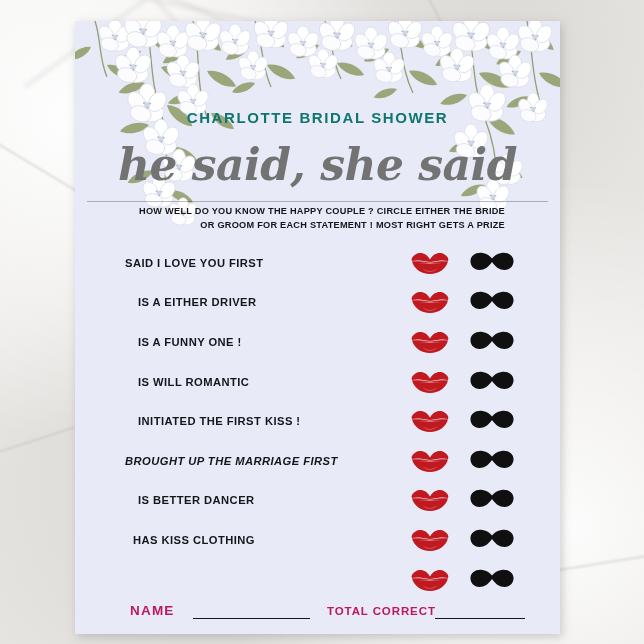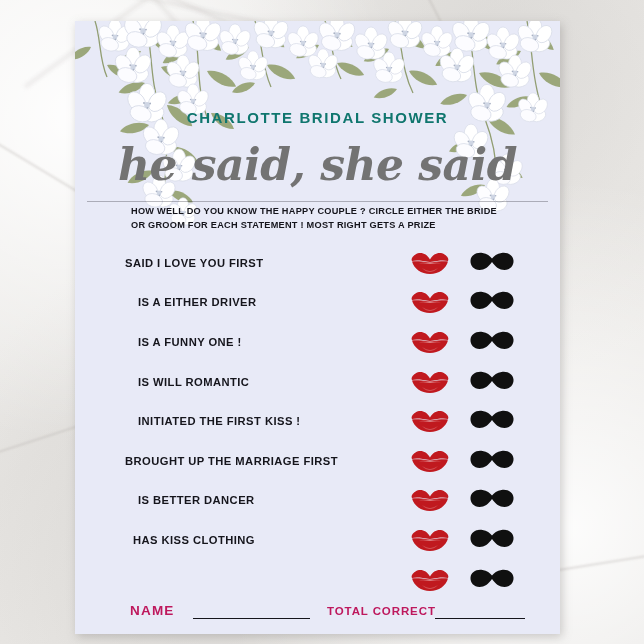--- a/index.html
+++ b/index.html
@@ -75,21 +75,21 @@
     font-family: "DejaVu Serif", serif;
     font-style: italic;
     font-weight: bold;
     letter-spacing: -0.5px;
   }
   #instructions {
     position: absolute;
     top: 183px;
     left: 56px;
     width: 374px;
-    text-align: left;
+    text-align: right;
     font-size: 9.2px;
     line-height: 1.55;
     letter-spacing: 0.25px;
     color: #15151c;
     font-weight: bold;
   }
   #divider {
     position: absolute;
     top: 180px;
     left: 12px;
@@ -382,21 +382,21 @@
             <path d="M2,20 C10,19 22,20 38,22 C54,20 66,19 74,20 C70,34 56,45 38,45 C20,45 6,34 2,20 Z" fill="#c0191f"></path>
             <path d="M12,24 C20,23 30,24 38,25 C46,24 56,23 64,24 C58,23 48,22 38,23 C28,22 18,23 12,24 Z" fill="#ffffff" opacity="0.45"></path>
             <path d="M22,33 C28,37 34,39 38,39 C42,39 48,37 54,33 C48,39 42,41 38,41 C34,41 28,39 22,33 Z" fill="#ffffff" opacity="0.25"></path>
           </svg></span>
         <span class="stache"><svg viewBox="0 0 88 44" width="44" height="24" xmlns="http://www.w3.org/2000/svg">
             <path d="M44,13 C40,8 34,3 25,2 C12,0 2,7 1,17 C0,27 8,36 19,36 C29,36 37,30 44,20 C51,30 59,36 69,36 C80,36 88,27 87,17 C86,7 76,0 63,2 C54,3 48,8 44,13 Z" fill="#101010"></path>
             <path d="M44,14 C41,19 38,22 34,24 C40,23 44,20 44,14 Z" fill="#101010"></path>
           </svg></span>
       </div>
       <div class="row">
-        <div class="q-text" style="left: 50px;">BROUGHT UP THE MARRIAGE FIRST</div>
+        <div class="q-text" style="left: 50px; font-style: italic;">BROUGHT UP THE MARRIAGE FIRST</div>
         <span class="lips"><svg viewBox="0 0 76 46" width="38" height="24" xmlns="http://www.w3.org/2000/svg">
             <path d="M38,16 C31,3 18,0 9,6 C2,10 0,16 2,19 C10,17 22,18 38,21 C54,18 66,17 74,19 C76,16 74,10 67,6 C58,0 45,3 38,16 Z" fill="#c0191f"></path>
             <path d="M2,20 C10,19 22,20 38,22 C54,20 66,19 74,20 C70,34 56,45 38,45 C20,45 6,34 2,20 Z" fill="#c0191f"></path>
             <path d="M12,24 C20,23 30,24 38,25 C46,24 56,23 64,24 C58,23 48,22 38,23 C28,22 18,23 12,24 Z" fill="#ffffff" opacity="0.45"></path>
             <path d="M22,33 C28,37 34,39 38,39 C42,39 48,37 54,33 C48,39 42,41 38,41 C34,41 28,39 22,33 Z" fill="#ffffff" opacity="0.25"></path>
           </svg></span>
         <span class="stache"><svg viewBox="0 0 88 44" width="44" height="24" xmlns="http://www.w3.org/2000/svg">
             <path d="M44,13 C40,8 34,3 25,2 C12,0 2,7 1,17 C0,27 8,36 19,36 C29,36 37,30 44,20 C51,30 59,36 69,36 C80,36 88,27 87,17 C86,7 76,0 63,2 C54,3 48,8 44,13 Z" fill="#101010"></path>
             <path d="M44,14 C41,19 38,22 34,24 C40,23 44,20 44,14 Z" fill="#101010"></path>
           </svg></span>

